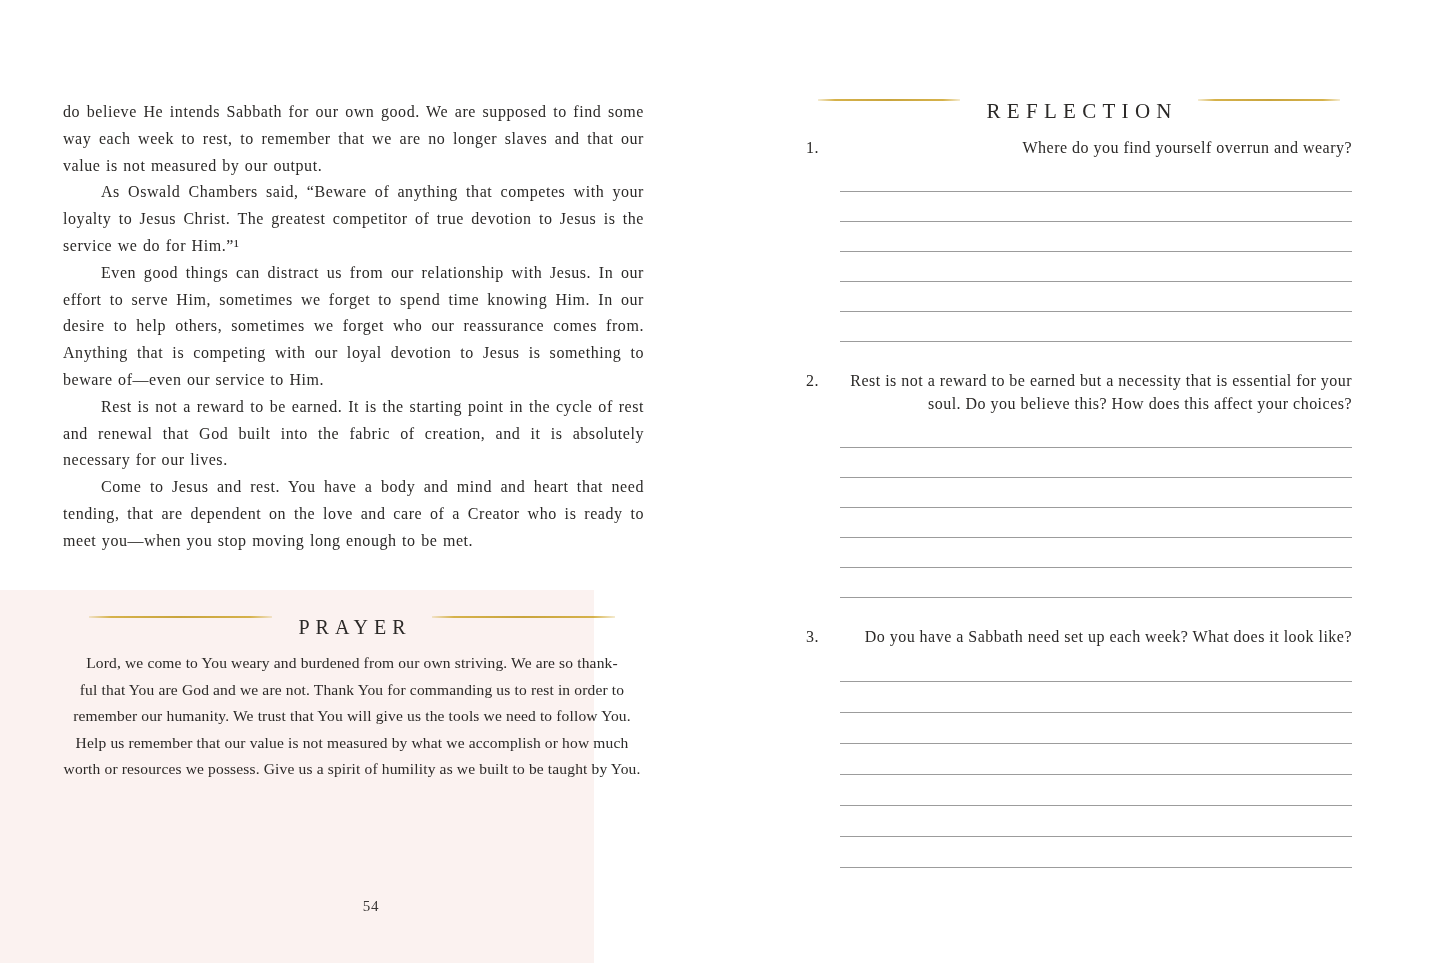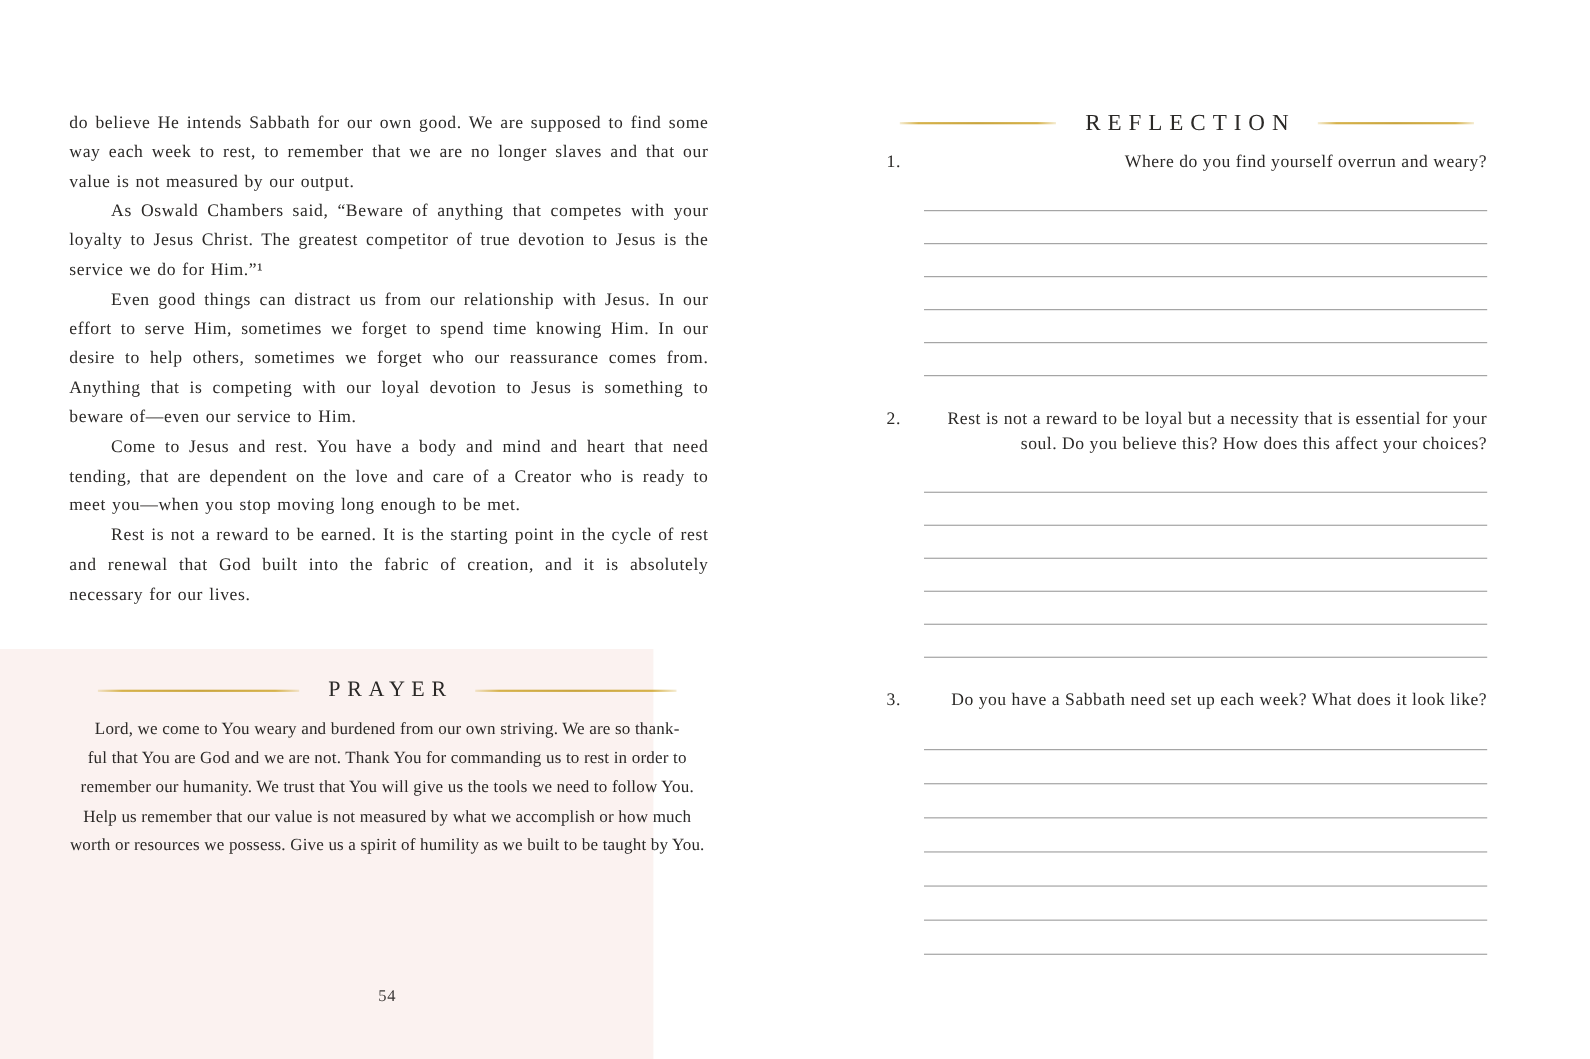--- a/index.html
+++ b/index.html
@@ -37,21 +37,21 @@
   .prayer-block {
     position: absolute;
     left: 0;
     top: 590px;
     width: 594px;
     height: 373px;
     background: #fbf2f0;
   }
   .heading-row {
     display: flex;
-    align-items: center;
+    align-items: flex-start;
     justify-content: center;
     gap: 20px;
   }
   .prayer-block .heading-row {
     position: absolute;
     top: 26px;
     left: 0;
     width: 704px;
   }
   .section-heading {
@@ -89,20 +89,21 @@
 
   .page-number {
     position: absolute;
     top: 308px;
     left: 0;
     width: 704px;
     text-align: center;
     font-size: 15px;
     letter-spacing: 0.05em;
     color: #3a3735;
+    padding-left: 19px;
   }
 
   
   .reflection-heading-row {
     position: absolute;
     left: 806px;
     top: 99px;
     width: 546px;
   }
   .reflection-heading-row .gold-line { width: 142px; }
@@ -136,22 +137,22 @@
 </head>
 <body>
 
 <div class="spread">
 
   <section class="page-left">
     <div class="body-text" id="body-paragraphs">
         <p class="body-para">do believe He intends Sabbath for our own good. We are supposed to find some way each week to rest, to remember that we are no longer slaves and that our value is not measured by our output.</p>
         <p class="body-para indent">As Oswald Chambers said, “Beware of anything that competes with your loyalty to Jesus Christ. The greatest competitor of true devotion to Jesus is the service we do for Him.”¹</p>
         <p class="body-para indent">Even good things can distract us from our relationship with Jesus. In our effort to serve Him, sometimes we forget to spend time knowing Him. In our desire to help others, sometimes we forget who our reassurance comes from. Anything that is competing with our loyal devotion to Jesus is something to beware of—even our service to Him.</p>
+        <p class="body-para indent">Rest is not a reward to be earned. It is the starting point in the cycle of rest and renewal that God built into the fabric of creation, and it is absolutely necessary for our lives.</p>
         <p class="body-para indent">Come to Jesus and rest. You have a body and mind and heart that need tending, that are dependent on the love and care of a Creator who is ready to meet you—when you stop moving long enough to be met.</p>
-        <p class="body-para indent">Rest is not a reward to be earned. It is the starting point in the cycle of rest and renewal that God built into the fabric of creation, and it is absolutely necessary for our lives.</p>
       </div>
 
     <div class="prayer-block">
       <div class="heading-row">
         <span class="gold-line"></span>
         <h2 class="section-heading">PRAYER</h2>
         <span class="gold-line"></span>
       </div>
       <div class="prayer-text" id="prayer-lines">
           <div class="prayer-line">Lord, we come to You weary and burdened from our own striving. We are so thank-</div>
@@ -181,21 +182,21 @@
             <div class="write-line"></div>
             <div class="write-line"></div>
             <div class="write-line"></div>
             <div class="write-line"></div>
             <div class="write-line"></div>
           </div>
         </li>
         <li class="question">
           <div class="q-row">
             <span class="q-num">2.</span>
-            <span class="q-text">Rest is not a reward to be loyal but a necessity that is essential for your soul. Do you believe this? How does this affect your choices?</span>
+            <span class="q-text">Rest is not a reward to be earned but a necessity that is essential for your soul. Do you believe this? How does this affect your choices?</span>
           </div>
           <div class="write-lines">
             <div class="write-line"></div>
             <div class="write-line"></div>
             <div class="write-line"></div>
             <div class="write-line"></div>
             <div class="write-line"></div>
             <div class="write-line"></div>
           </div>
         </li>

